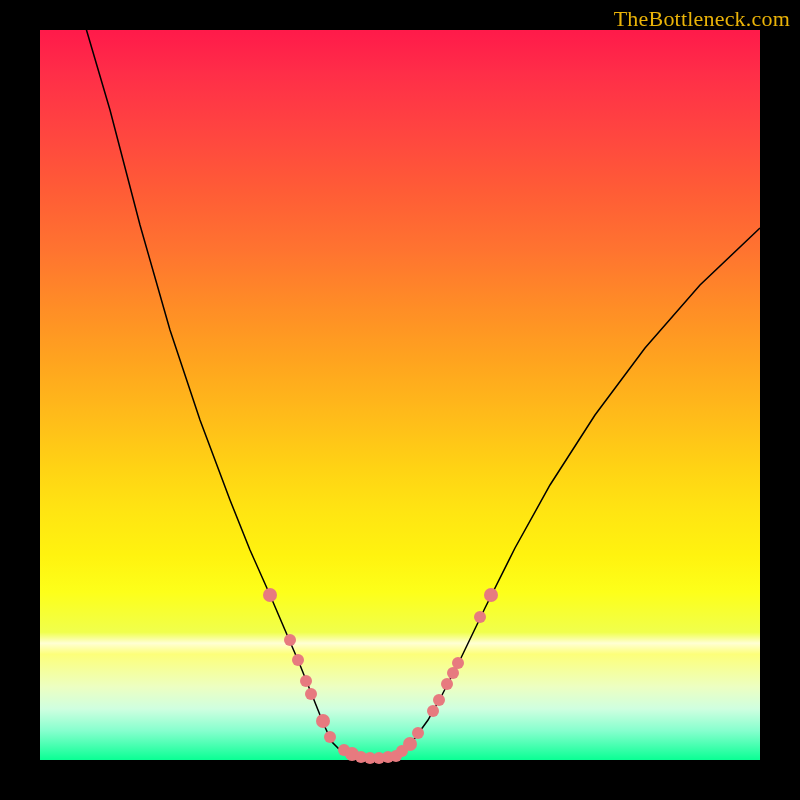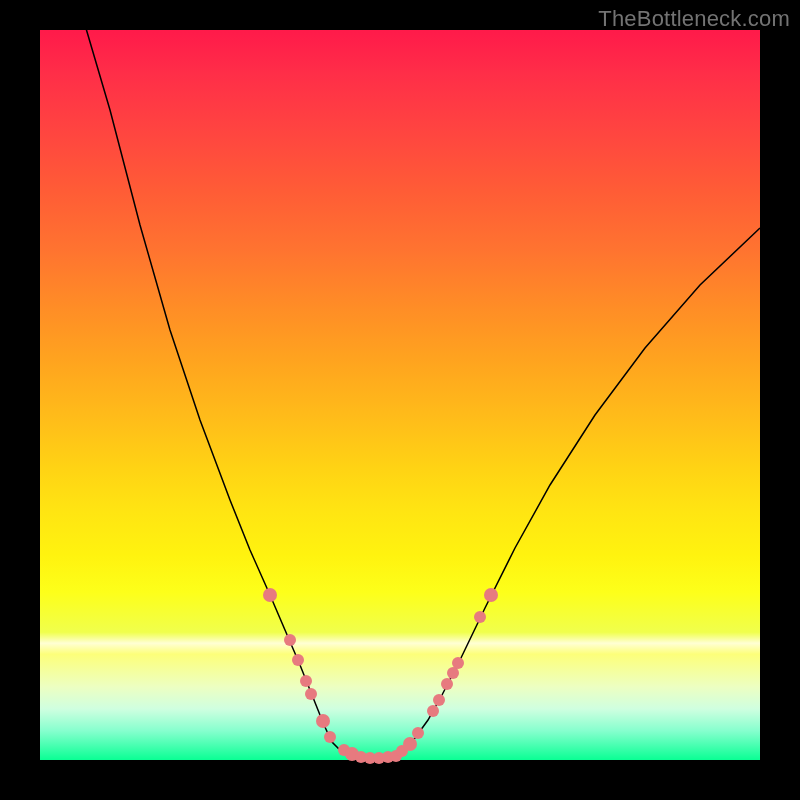--- a/index.html
+++ b/index.html
@@ -8,25 +8,26 @@
     height: 800px;
     background: #000;
     position: relative;
     overflow: hidden;
     font-family: Arial, Helvetica, sans-serif;
   }
   .watermark {
     position: absolute;
     top: 6px;
     right: 10px;
-    color: #737373;
+    color: #eab308;
     font-size: 22px;
     font-weight: 500;
     z-index: 10;
     letter-spacing: 0.2px;
+    font-family: Liberation Serif, serif;
   }
   .plot-area {
     position: absolute;
     left: 40px;
     top: 30px;
     width: 720px;
     height: 730px;
     background: linear-gradient(to bottom,
       #ff1a4a 0%,
       #ff2e48 6%,

